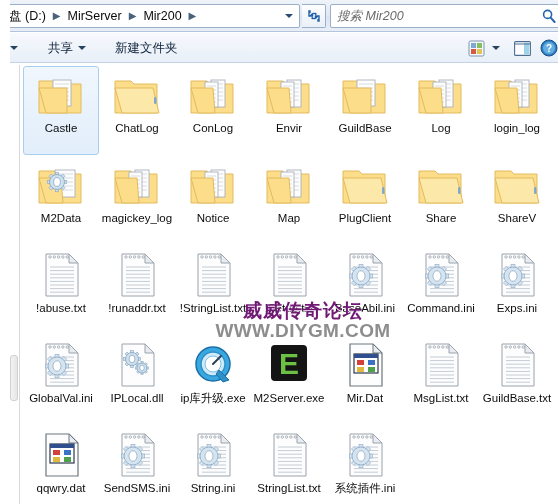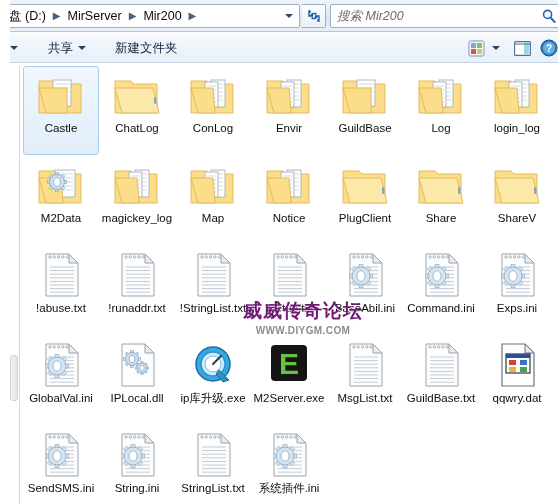--- a/index.html
+++ b/index.html
@@ -167,21 +167,21 @@
   .wm-cn {
     font-family: "DejaVu Sans", sans-serif;
     font-size: 19px; font-weight: bold;
     color: #701a75;
     letter-spacing: 1px;
     line-height: 25px;
     text-shadow: 0 1px 0 #ffffff;
   }
   .wm-url {
     font-family: "Liberation Sans", sans-serif;
-    font-size: 10px; font-weight: bold;
+    font-size: 19px; font-weight: bold;
     color: #8d8d8d;
     letter-spacing: 0.4px;
     line-height: 16px;
     text-shadow: 0 1px 0 #ffffff;
   }
 </style>
 </head>
 <body>
 
 <div id="app">
@@ -450,42 +450,42 @@
               <line x1="24" y1="29" x2="34" y2="29" stroke="#ccd4dc" stroke-width="0.8"></line>
               <rect x="16" y="11" width="13" height="25" fill="#fdfdfd" stroke="#a9b2bb" stroke-width="0.9"></rect>
               <line x1="18" y1="15" x2="27" y2="15" stroke="#ccd4dc" stroke-width="0.8"></line>
               <line x1="18" y1="19" x2="27" y2="19" stroke="#ccd4dc" stroke-width="0.8"></line>
               <line x1="18" y1="23" x2="27" y2="23" stroke="#ccd4dc" stroke-width="0.8"></line>
               <line x1="18" y1="27" x2="27" y2="27" stroke="#ccd4dc" stroke-width="0.8"></line>
               <line x1="18" y1="31" x2="27" y2="31" stroke="#ccd4dc" stroke-width="0.8"></line>
               <path d="M2 17 L9 42 L26 42 L24 17 Z" fill="#fbdd8a" stroke="#e3bb5d" stroke-width="1"></path>
             </svg>
           </div>
-          <div class="label">Map</div>
+          <div class="label">Notice</div>
         </div>
         <div class="cell">
           <div class="icon-wrap">
             <svg width="48" height="48" viewBox="0 0 48 48">
               <path d="M2 10 L2 42 L44 42 L44 13 L21 13 L18 10 Z" fill="#fbdd8a" stroke="#e3bb5d" stroke-width="1"></path>
               <rect x="22" y="9" width="14" height="27" fill="#fdfdfd" stroke="#a9b2bb" stroke-width="0.9"></rect>
               <line x1="24" y1="13" x2="34" y2="13" stroke="#ccd4dc" stroke-width="0.8"></line>
               <line x1="24" y1="17" x2="34" y2="17" stroke="#ccd4dc" stroke-width="0.8"></line>
               <line x1="24" y1="21" x2="34" y2="21" stroke="#ccd4dc" stroke-width="0.8"></line>
               <line x1="24" y1="25" x2="34" y2="25" stroke="#ccd4dc" stroke-width="0.8"></line>
               <line x1="24" y1="29" x2="34" y2="29" stroke="#ccd4dc" stroke-width="0.8"></line>
               <rect x="16" y="11" width="13" height="25" fill="#fdfdfd" stroke="#a9b2bb" stroke-width="0.9"></rect>
               <line x1="18" y1="15" x2="27" y2="15" stroke="#ccd4dc" stroke-width="0.8"></line>
               <line x1="18" y1="19" x2="27" y2="19" stroke="#ccd4dc" stroke-width="0.8"></line>
               <line x1="18" y1="23" x2="27" y2="23" stroke="#ccd4dc" stroke-width="0.8"></line>
               <line x1="18" y1="27" x2="27" y2="27" stroke="#ccd4dc" stroke-width="0.8"></line>
               <line x1="18" y1="31" x2="27" y2="31" stroke="#ccd4dc" stroke-width="0.8"></line>
               <path d="M2 17 L9 42 L26 42 L24 17 Z" fill="#fbdd8a" stroke="#e3bb5d" stroke-width="1"></path>
             </svg>
           </div>
-          <div class="label">Notice</div>
+          <div class="label">Map</div>
         </div>
         <div class="cell">
           <div class="icon-wrap">
             <svg width="48" height="48" viewBox="0 0 48 48">
               <path d="M2 10 L2 42 L44 42 L44 13 L21 13 L18 10 Z" fill="#fbdd8a" stroke="#e3bb5d" stroke-width="1"></path>
               <path d="M2 17 L9 42 L46 42 L40 17 Z" fill="#fce8a8" stroke="#e3bb5d" stroke-width="1"></path>
               <rect x="41" y="26" width="2.4" height="7" rx="1.2" fill="#7fa8cc"></rect>
             </svg>
           </div>
           <div class="label">PlugClient</div>
@@ -772,20 +772,35 @@
             <svg width="48" height="48" viewBox="0 0 48 48">
               <rect x="6" y="4" width="36" height="36" rx="4" fill="#141414"></rect>
               <text x="24" y="33" font-size="30" font-weight="bold" text-anchor="middle" fill="#6cc043" font-family="Liberation Sans, sans-serif">E</text>
             </svg>
           </div>
           <div class="label">M2Server.exe</div>
         </div>
         <div class="cell">
           <div class="icon-wrap">
             <svg width="48" height="48" viewBox="0 0 48 48">
+              <path d="M9 3 L32 3 L41 12 L41 45 L9 45 Z" fill="#fdfdfd" stroke="#6d7680" stroke-width="1.2"></path>
+              <path d="M32 3 L41 12 L32 12 Z" fill="#e8ecf1" stroke="#6d7680" stroke-width="1"></path>
+              <rect x="13" y="13" width="24" height="19" fill="#ffffff" stroke="#2b3a4a" stroke-width="1.2"></rect>
+              <rect x="13" y="13" width="24" height="4" fill="#2f4f8f"></rect>
+              <rect x="16" y="19" width="7" height="5" fill="#d2423a"></rect>
+              <rect x="27" y="19" width="7" height="5" fill="#3a73c4"></rect>
+              <rect x="16" y="26" width="7" height="5" fill="#e0b93c"></rect>
+              <rect x="27" y="26" width="7" height="5" fill="#4fa04a"></rect>
+            </svg>
+          </div>
+          <div class="label">Mir.Dat</div>
+        </div>
+        <div class="cell">
+          <div class="icon-wrap">
+            <svg width="48" height="48" viewBox="0 0 48 48">
               <path d="M9 3 L32 3 L41 12 L41 45 L9 45 Z" fill="#fdfdfd" stroke="#9aa3ad" stroke-width="1"></path>
               <path d="M32 3 L41 12 L32 12 Z" fill="#e8ecf1" stroke="#9aa3ad" stroke-width="1"></path>
               <circle cx="13" cy="6" r="1.2" fill="none" stroke="#9aa3ad" stroke-width="0.8"></circle>
               <circle cx="17.3" cy="6" r="1.2" fill="none" stroke="#9aa3ad" stroke-width="0.8"></circle>
               <circle cx="21.6" cy="6" r="1.2" fill="none" stroke="#9aa3ad" stroke-width="0.8"></circle>
               <circle cx="25.9" cy="6" r="1.2" fill="none" stroke="#9aa3ad" stroke-width="0.8"></circle>
               <circle cx="30.2" cy="6" r="1.2" fill="none" stroke="#9aa3ad" stroke-width="0.8"></circle>
               <line x1="13" y1="16" x2="37" y2="16" stroke="#c3ccd6" stroke-width="1"></line>
               <line x1="13" y1="19.6" x2="37" y2="19.6" stroke="#c3ccd6" stroke-width="1"></line>
               <line x1="13" y1="23.2" x2="37" y2="23.2" stroke="#c3ccd6" stroke-width="1"></line>

